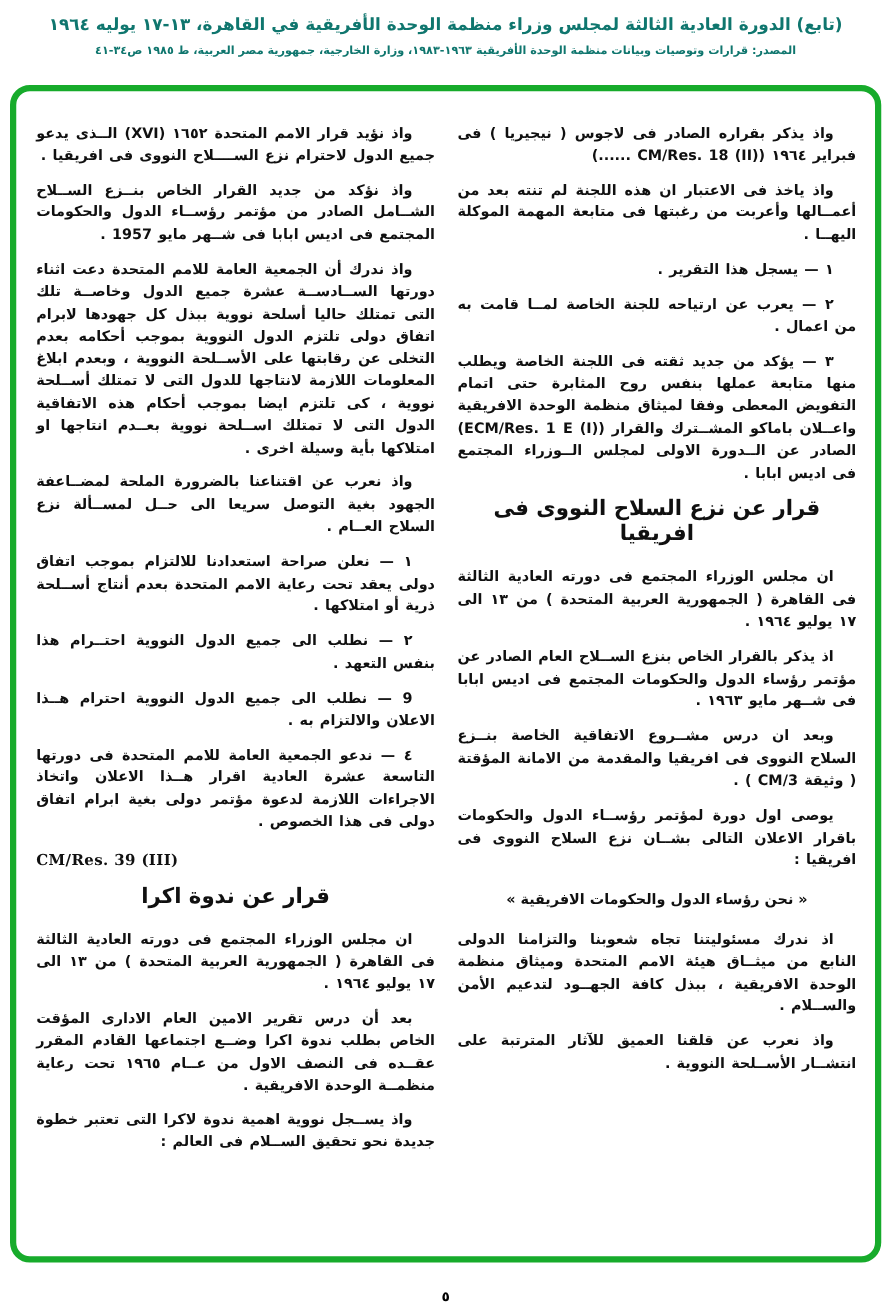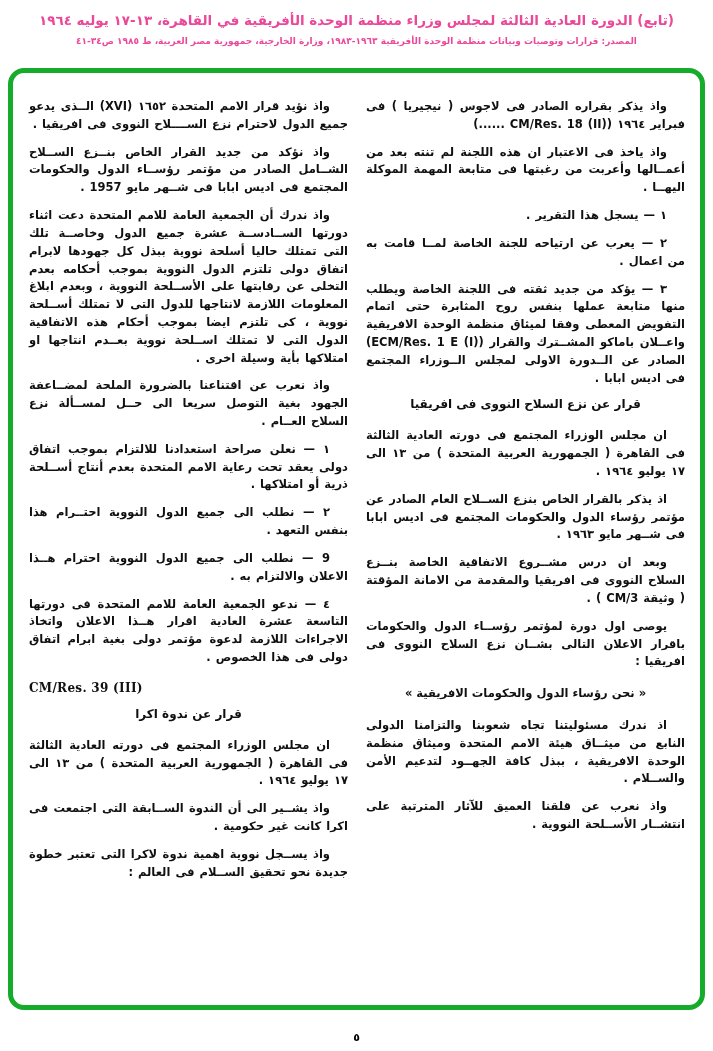--- a/index.html
+++ b/index.html
@@ -1,21 +1,21 @@
 <!DOCTYPE html>
 <html lang="ar"><head>
 <meta charset="utf-8">
 <style>
   html,body{margin:0;padding:0;}
   body{
     width:713px;height:1051px;position:relative;background:#ffffff;
     font-family:"DejaVu Sans",sans-serif;color:#101010;overflow:hidden;
   }
   .page-header{
-    position:absolute;top:12px;left:0;right:0;text-align:center;direction:rtl;color:#ec4899;
+    position:absolute;top:12px;left:0;right:0;text-align:center;direction:rtl;color:#0f766e;
   }
   .header-title{font-size:13.5px;font-weight:bold;letter-spacing:0.2px;}
   .header-source{font-size:9px;font-weight:bold;margin-top:8px;letter-spacing:0.1px;}
   .green-box{
     position:absolute;left:8px;top:68px;width:687px;height:932px;
     border:5px solid #17ab2b;border-radius:16px;overflow:hidden;background:#fff;
   }
   .columns{
     direction:rtl;display:flex;gap:18px;padding:25px 15px 0 15px;align-items:flex-start;
   }
@@ -26,21 +26,21 @@
   }
   .quote{
     font-size:11.5px;font-weight:bold;line-height:1.55;text-align:center;
     text-indent:0;margin:14px 0 14px 0;direction:rtl;
   }
   .code{
     direction:ltr;text-align:left;font-weight:bold;font-size:12px;
     font-family:"DejaVu Serif","Liberation Serif",serif;margin:14px 0 12px 0;letter-spacing:0.3px;
   }
   .res-title{
-    text-align:center;font-size:12px;font-weight:bold;margin:2px 0 16px 0;direction:rtl;
+    text-align:center;font-size:17px;font-weight:bold;margin:2px 0 16px 0;direction:rtl;
   }
   .page-number{
     position:absolute;bottom:7px;left:0;right:0;text-align:center;
     font-size:11px;font-weight:bold;color:#000;
   }
 </style>
 </head>
 <body>
 
 <div class="page-header">
@@ -70,19 +70,19 @@
         <p class="para">واذ نؤكد من جديد القرار الخاص بنــزع الســلاح الشــامل الصادر من مؤتمر رؤســاء الدول والحكومات المجتمع فى اديس ابابا فى شــهر مايو 1957 .</p>
         <p class="para">واذ ندرك أن الجمعية العامة للامم المتحدة دعت اثناء دورتها الســادســة عشرة جميع الدول وخاصــة تلك التى تمتلك حاليا أسلحة نووية ببذل كل جهودها لابرام اتفاق دولى تلتزم الدول النووية بموجب أحكامه بعدم التخلى عن رقابتها على الأســلحة النووية ، وبعدم ابلاغ المعلومات اللازمة لانتاجها للدول التى لا تمتلك أســلحة نووية ، كى تلتزم ايضا بموجب أحكام هذه الاتفاقية الدول التى لا تمتلك اســلحة نووية بعــدم انتاجها او امتلاكها بأية وسيلة اخرى .</p>
         <p class="para">واذ نعرب عن اقتناعنا بالضرورة الملحة لمضــاعفة الجهود بغية التوصل سريعا الى حــل لمســألة نزع السلاح العــام .</p>
         <p class="para">١ — نعلن صراحة استعدادنا للالتزام بموجب اتفاق دولى يعقد تحت رعاية الامم المتحدة بعدم أنتاج أســلحة ذرية أو امتلاكها .</p>
         <p class="para">٢ — نطلب الى جميع الدول النووية احتــرام هذا بنفس التعهد .</p>
         <p class="para">9 — نطلب الى جميع الدول النووية احترام هــذا الاعلان والالتزام به .</p>
         <p class="para">٤ — ندعو الجمعية العامة للامم المتحدة فى دورتها التاسعة عشرة العادية اقرار هــذا الاعلان واتخاذ الاجراءات اللازمة لدعوة مؤتمر دولى بغية ابرام اتفاق دولى فى هذا الخصوص .</p>
         <div class="code">CM/Res. 39 (III)</div>
         <h3 class="res-title">قرار عن ندوة اكرا</h3>
         <p class="para">ان مجلس الوزراء المجتمع فى دورته العادية الثالثة فى القاهرة ( الجمهورية العربية المتحدة ) من ١٣ الى ١٧ يوليو ١٩٦٤ .</p>
-        <p class="para">واذ يشــير الى أن الندوة الســابقة التى اجتمعت فى اكرا كانت غير حكومية .</p>
+        <p class="para">بعد أن درس تقرير الامين العام الادارى المؤقت الخاص بطلب ندوة اكرا وضــع اجتماعها القادم المقرر عقــده فى النصف الاول من عــام ١٩٦٥ تحت رعاية منظمــة الوحدة الافريقية .</p>
         <p class="para">واذ يســجل نووية اهمية ندوة لاكرا التى تعتبر خطوة جديدة نحو تحقيق الســلام فى العالم :</p>
       </div>
   </div>
 </div>
 
 <div class="page-number">٥</div>
 
 </body></html>

